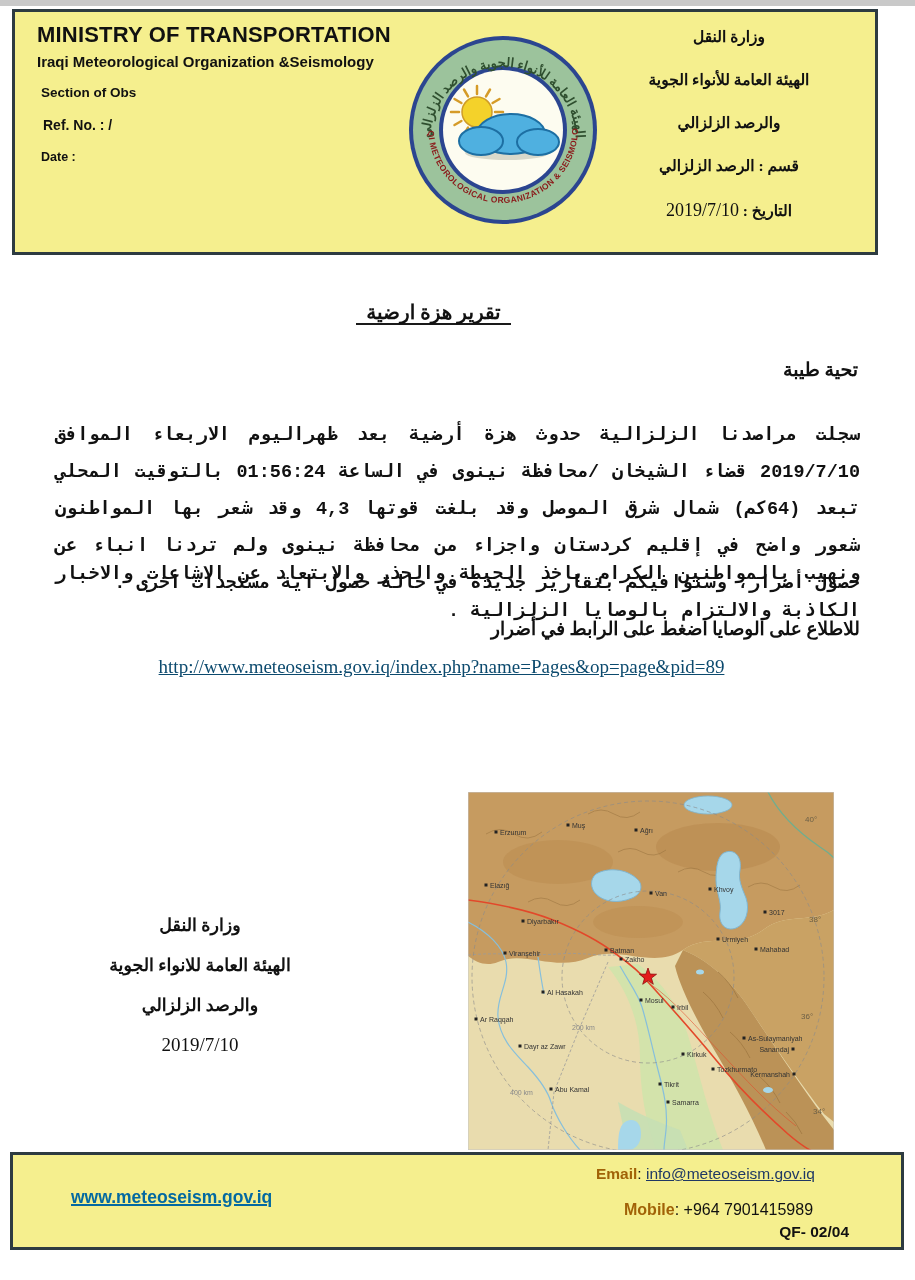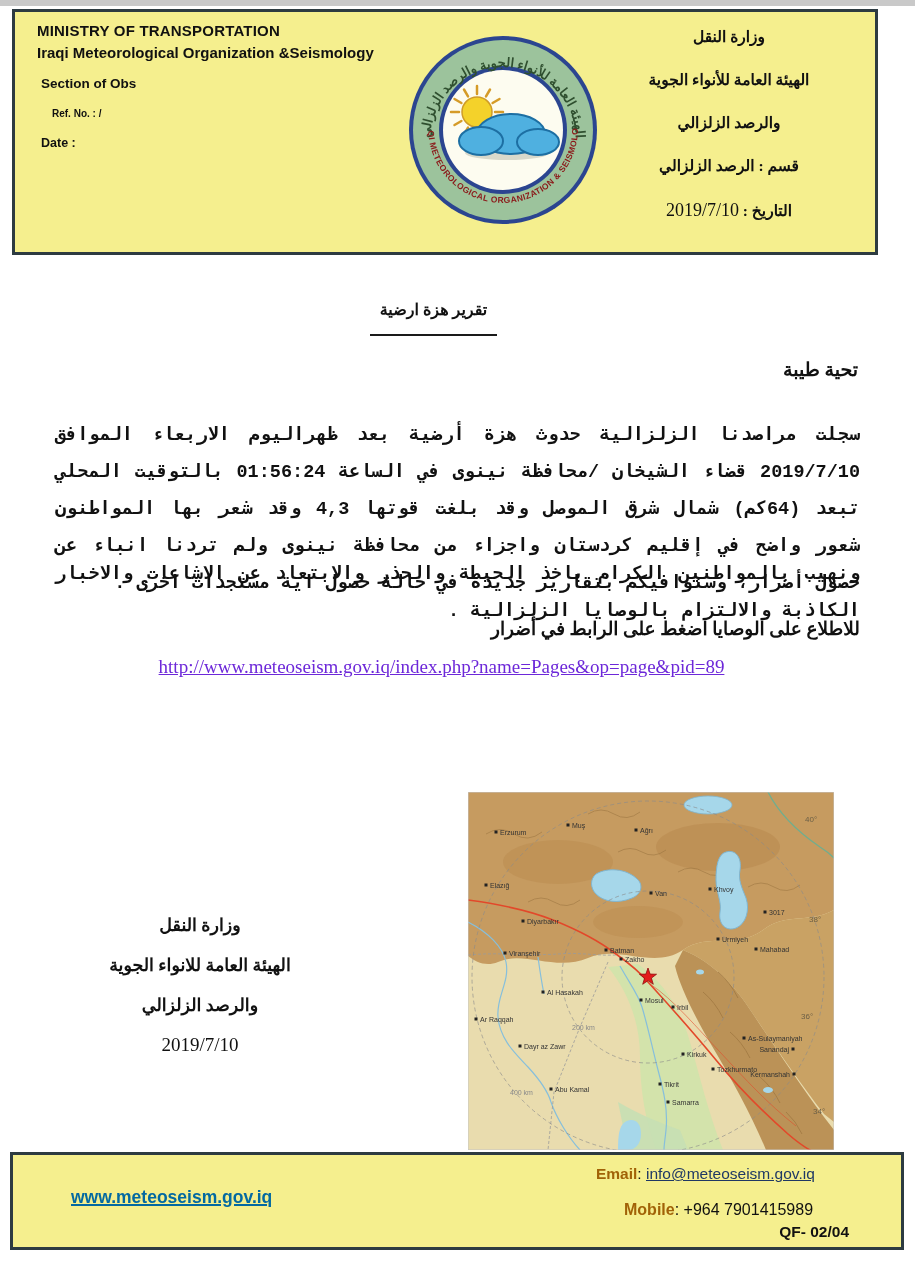--- a/index.html
+++ b/index.html
@@ -9,63 +9,63 @@
     overflow:hidden;
   }
   .scan-strip{position:absolute;top:0;left:0;width:915px;height:6px;background:#c9c9c9;}
 
   
   .letterhead{
     position:absolute;left:12px;top:9px;width:860px;height:240px;
     background:#f5ef8e;border:3px solid #2d3b41;box-sizing:content-box;
   }
   .hdr-en{position:absolute;left:22px;top:10px;width:360px;}
-  .hdr-en .l1{font-size:15px;font-weight:700;letter-spacing:.2px;}
+  .hdr-en .l1{font-size:22px;font-weight:700;letter-spacing:.2px;}
   .hdr-en .l2{font-size:15px;font-weight:700;margin-top:5px;}
   .hdr-en .l3{font-size:13.5px;font-weight:700;margin-top:15px;margin-left:4px;}
-  .hdr-en .l4{font-size:10px;font-weight:700;margin-top:17px;margin-left:15px;}
+  .hdr-en .l4{font-size:14px;font-weight:700;margin-top:17px;margin-left:6px;}
   .hdr-en .l5{font-size:12.5px;font-weight:700;margin-top:17px;margin-left:4px;}
 
   .hdr-ar{
     position:absolute;right:12px;top:16px;width:268px;direction:rtl;text-align:center;
     font-family:"Liberation Serif","DejaVu Serif",serif;font-weight:700;
   }
   .hdr-ar .ar-line{font-size:15.5px;margin-bottom:25px;}
   .hdr-ar .ar-date .num{font-size:18px;font-weight:400;}
 
   .logo-wrap{position:absolute;left:392px;top:22px;width:192px;height:192px;}
 
   
   .report-title{
     position:absolute;top:300px;left:0;right:0;text-align:center;
     transform:translateX(-24px);
   }
   .report-title span{
     font-family:"Liberation Serif","DejaVu Serif",serif;direction:rtl;
-    font-size:16px;font-weight:700;border-bottom:2px solid #1a1a1a;padding:0 10px 16px 10px;
+    font-size:20px;font-weight:700;border-bottom:2px solid #1a1a1a;padding:0 10px 0 10px;
   }
   .greeting{
     position:absolute;top:358px;right:57px;direction:rtl;
     font-family:"Liberation Serif","DejaVu Serif",serif;font-size:19px;font-weight:700;
   }
   .para{
     position:absolute;left:55px;right:55px;direction:rtl;
     font-family:Liberation Mono, monospace;font-size:18.5px;font-weight:700;
     line-height:37px;text-align:justify;text-align-last:right;
   }
   .para1{top:398px;}
   .para2{top:537px;}
   .link-line{
     position:absolute;top:618px;right:55px;direction:rtl;
     font-family:"Liberation Serif","DejaVu Serif",serif;font-size:18.5px;font-weight:700;
   }
   .report-url-row{position:absolute;top:656px;left:0;right:0;text-align:center;transform:translateX(-16px);}
   .report-url{
     font-family:"Liberation Serif","DejaVu Serif",serif;font-size:19px;
-    color:#6d28d9;text-decoration:underline;font-weight:400;
+    color:#0c4a6e;text-decoration:underline;font-weight:400;
   }
 
   
   .signature{
     position:absolute;left:55px;top:905px;width:290px;text-align:center;direction:rtl;
     font-family:"Liberation Serif","DejaVu Serif",serif;font-weight:700;font-size:17.5px;line-height:40px;
   }
   .signature .sig-date{font-weight:400;font-size:19px;direction:ltr;}
 
   

